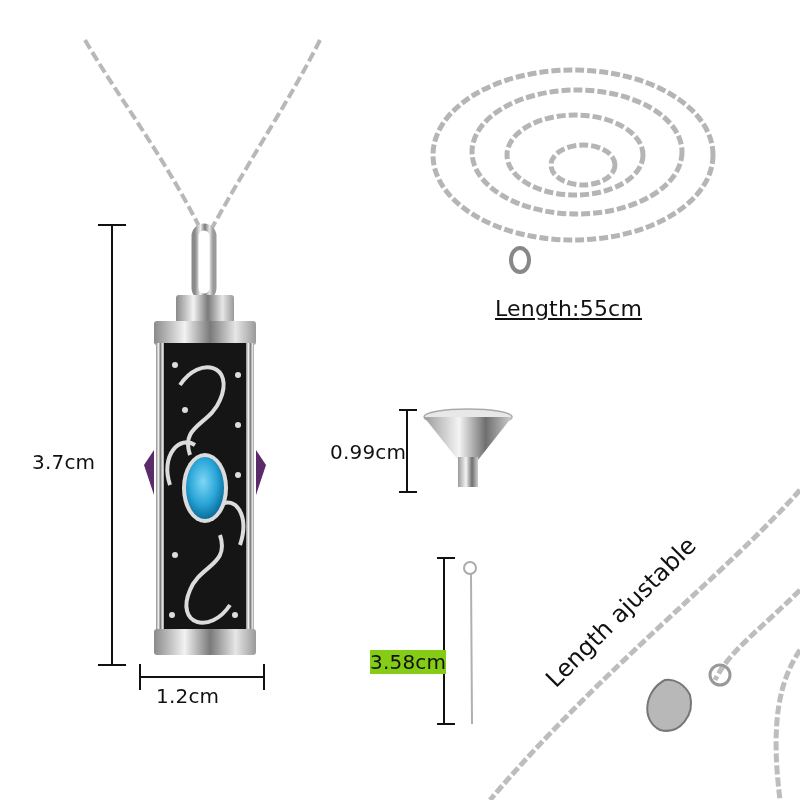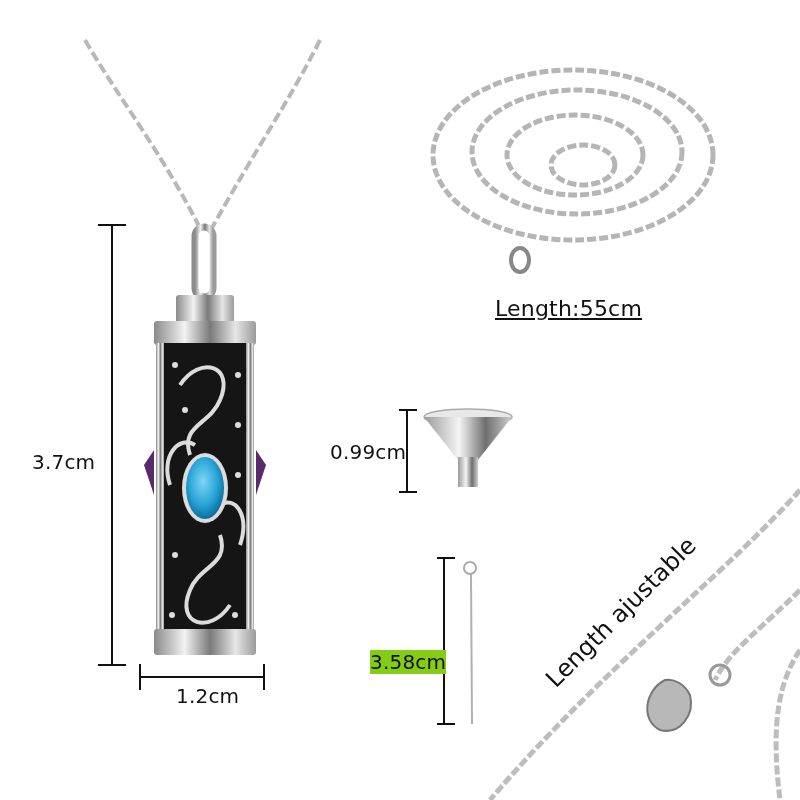--- a/index.html
+++ b/index.html
@@ -75,21 +75,21 @@
 </div>
 
 <div class="dim-line" style="left:111px;top:225px;width:2px;height:440px;"></div>
 <div class="dim-line" style="left:98px;top:224px;width:28px;height:2px;"></div>
 <div class="dim-line" style="left:98px;top:664px;width:28px;height:2px;"></div>
 <div class="label" style="left:32px;top:450px;background:#fff;">3.7cm</div>
 
 <div class="dim-line" style="left:140px;top:676px;width:124px;height:2px;"></div>
 <div class="dim-line" style="left:139px;top:664px;width:2px;height:26px;"></div>
 <div class="dim-line" style="left:263px;top:664px;width:2px;height:26px;"></div>
-<div class="label" style="left:176px;top:684px;">1.2cm</div>
+<div class="label" style="left:156px;top:684px;">1.2cm</div>
 
 <svg width="320" height="220" style="left:425px;top:60px">
   <g fill="none" stroke="#b5b5b5" stroke-width="5" stroke-dasharray="9 3">
     <ellipse cx="148" cy="95" rx="140" ry="85"></ellipse>
     <ellipse cx="152" cy="92" rx="105" ry="62"></ellipse>
     <ellipse cx="150" cy="95" rx="68" ry="40"></ellipse>
     <ellipse cx="158" cy="105" rx="32" ry="20"></ellipse>
   </g>
   <g fill="none" stroke="#888" stroke-width="4">
     <ellipse cx="95" cy="200" rx="9" ry="12"></ellipse>

